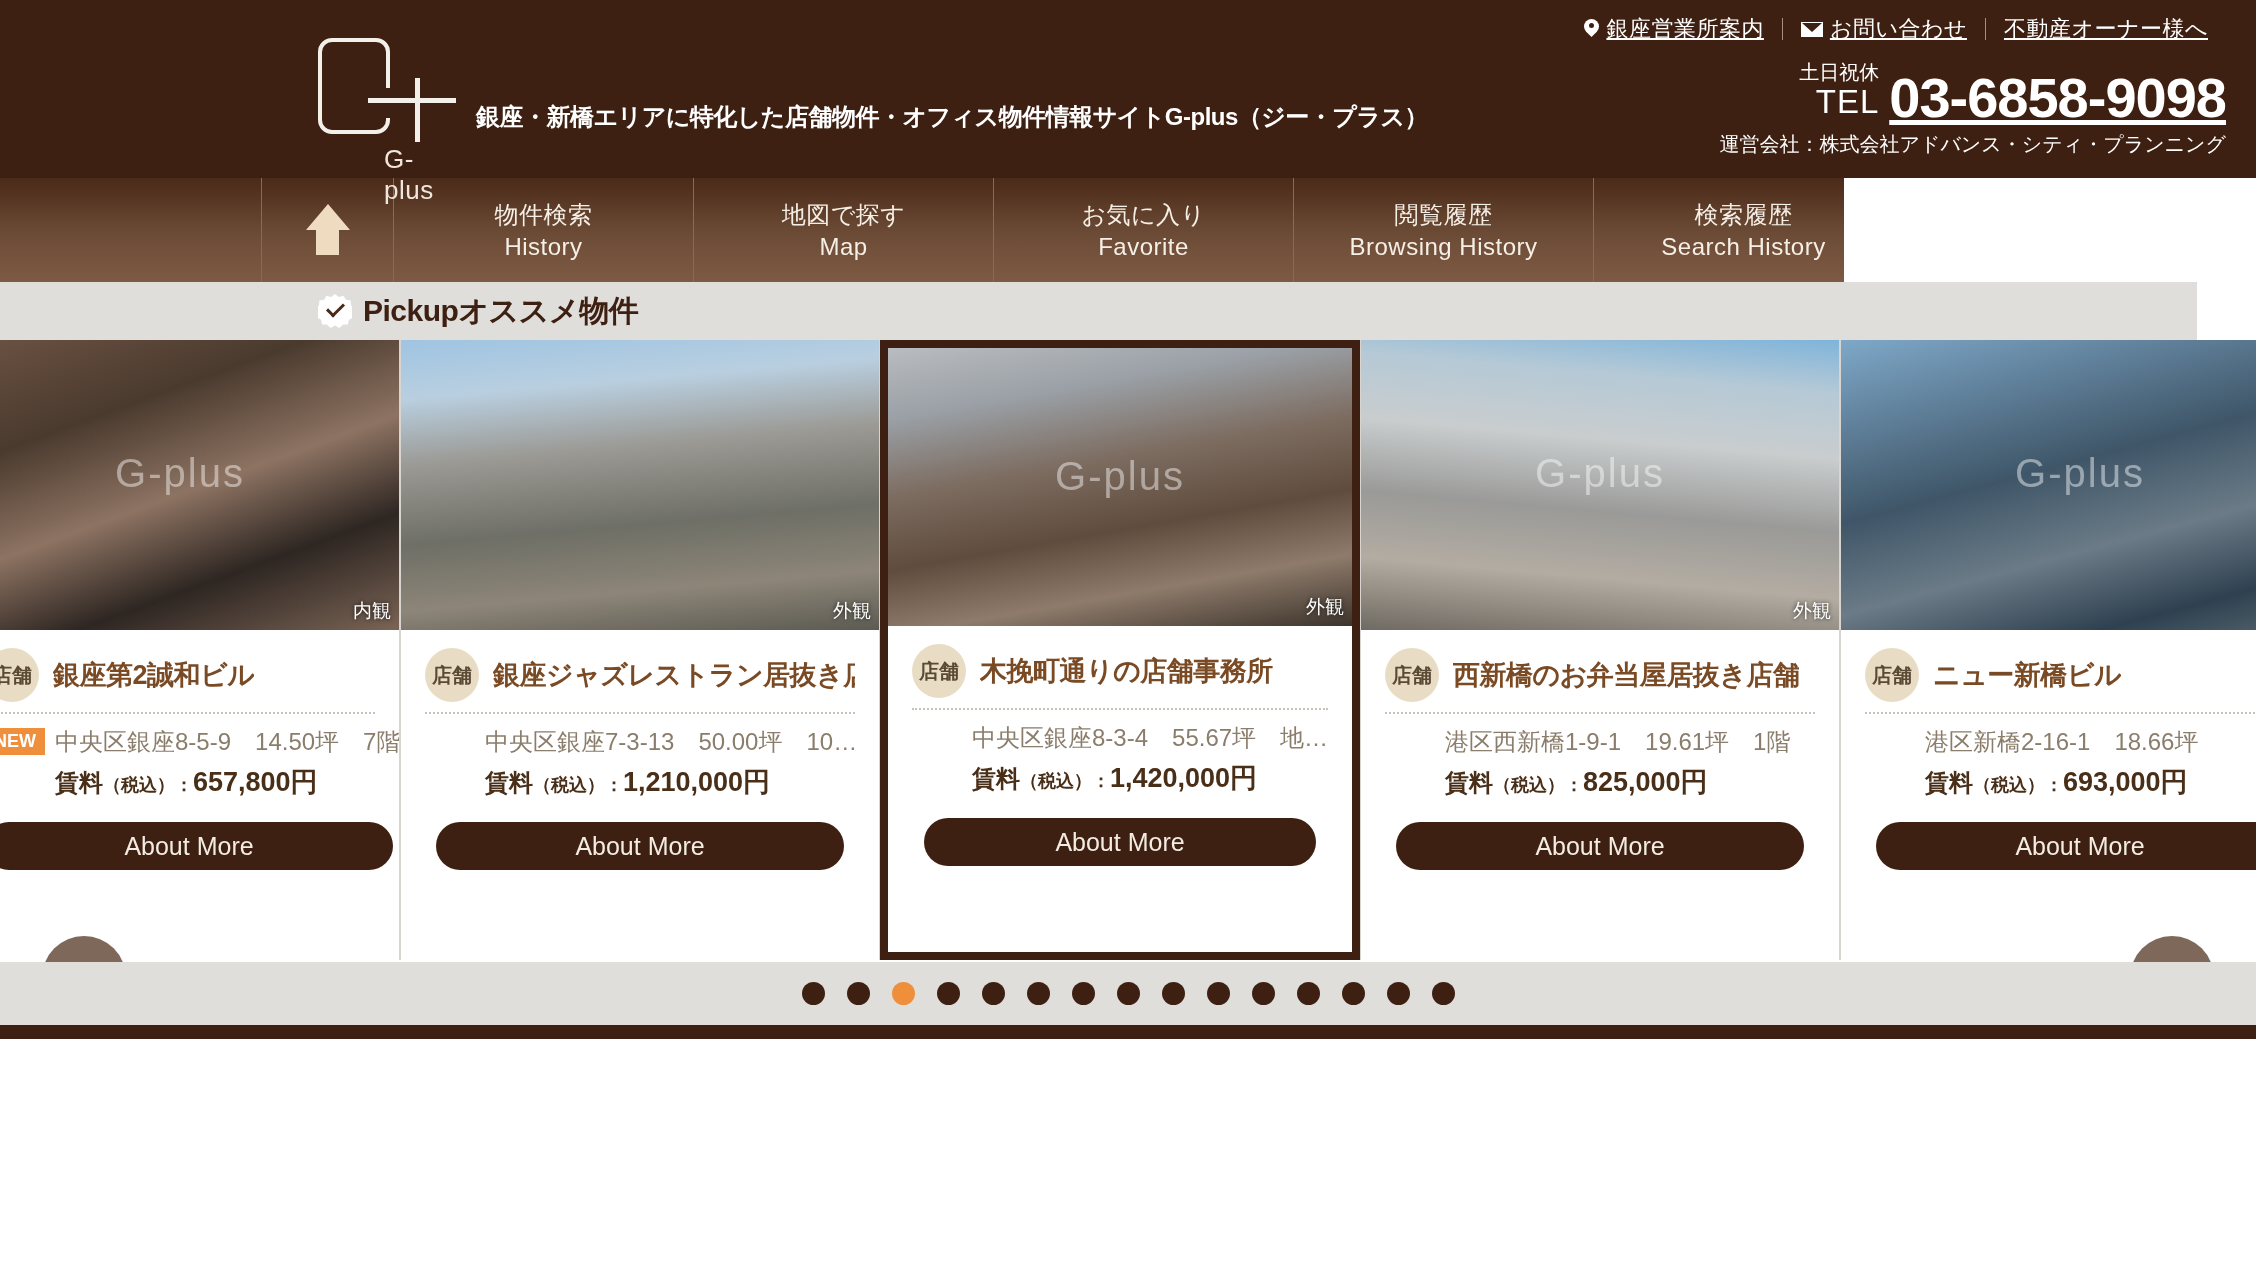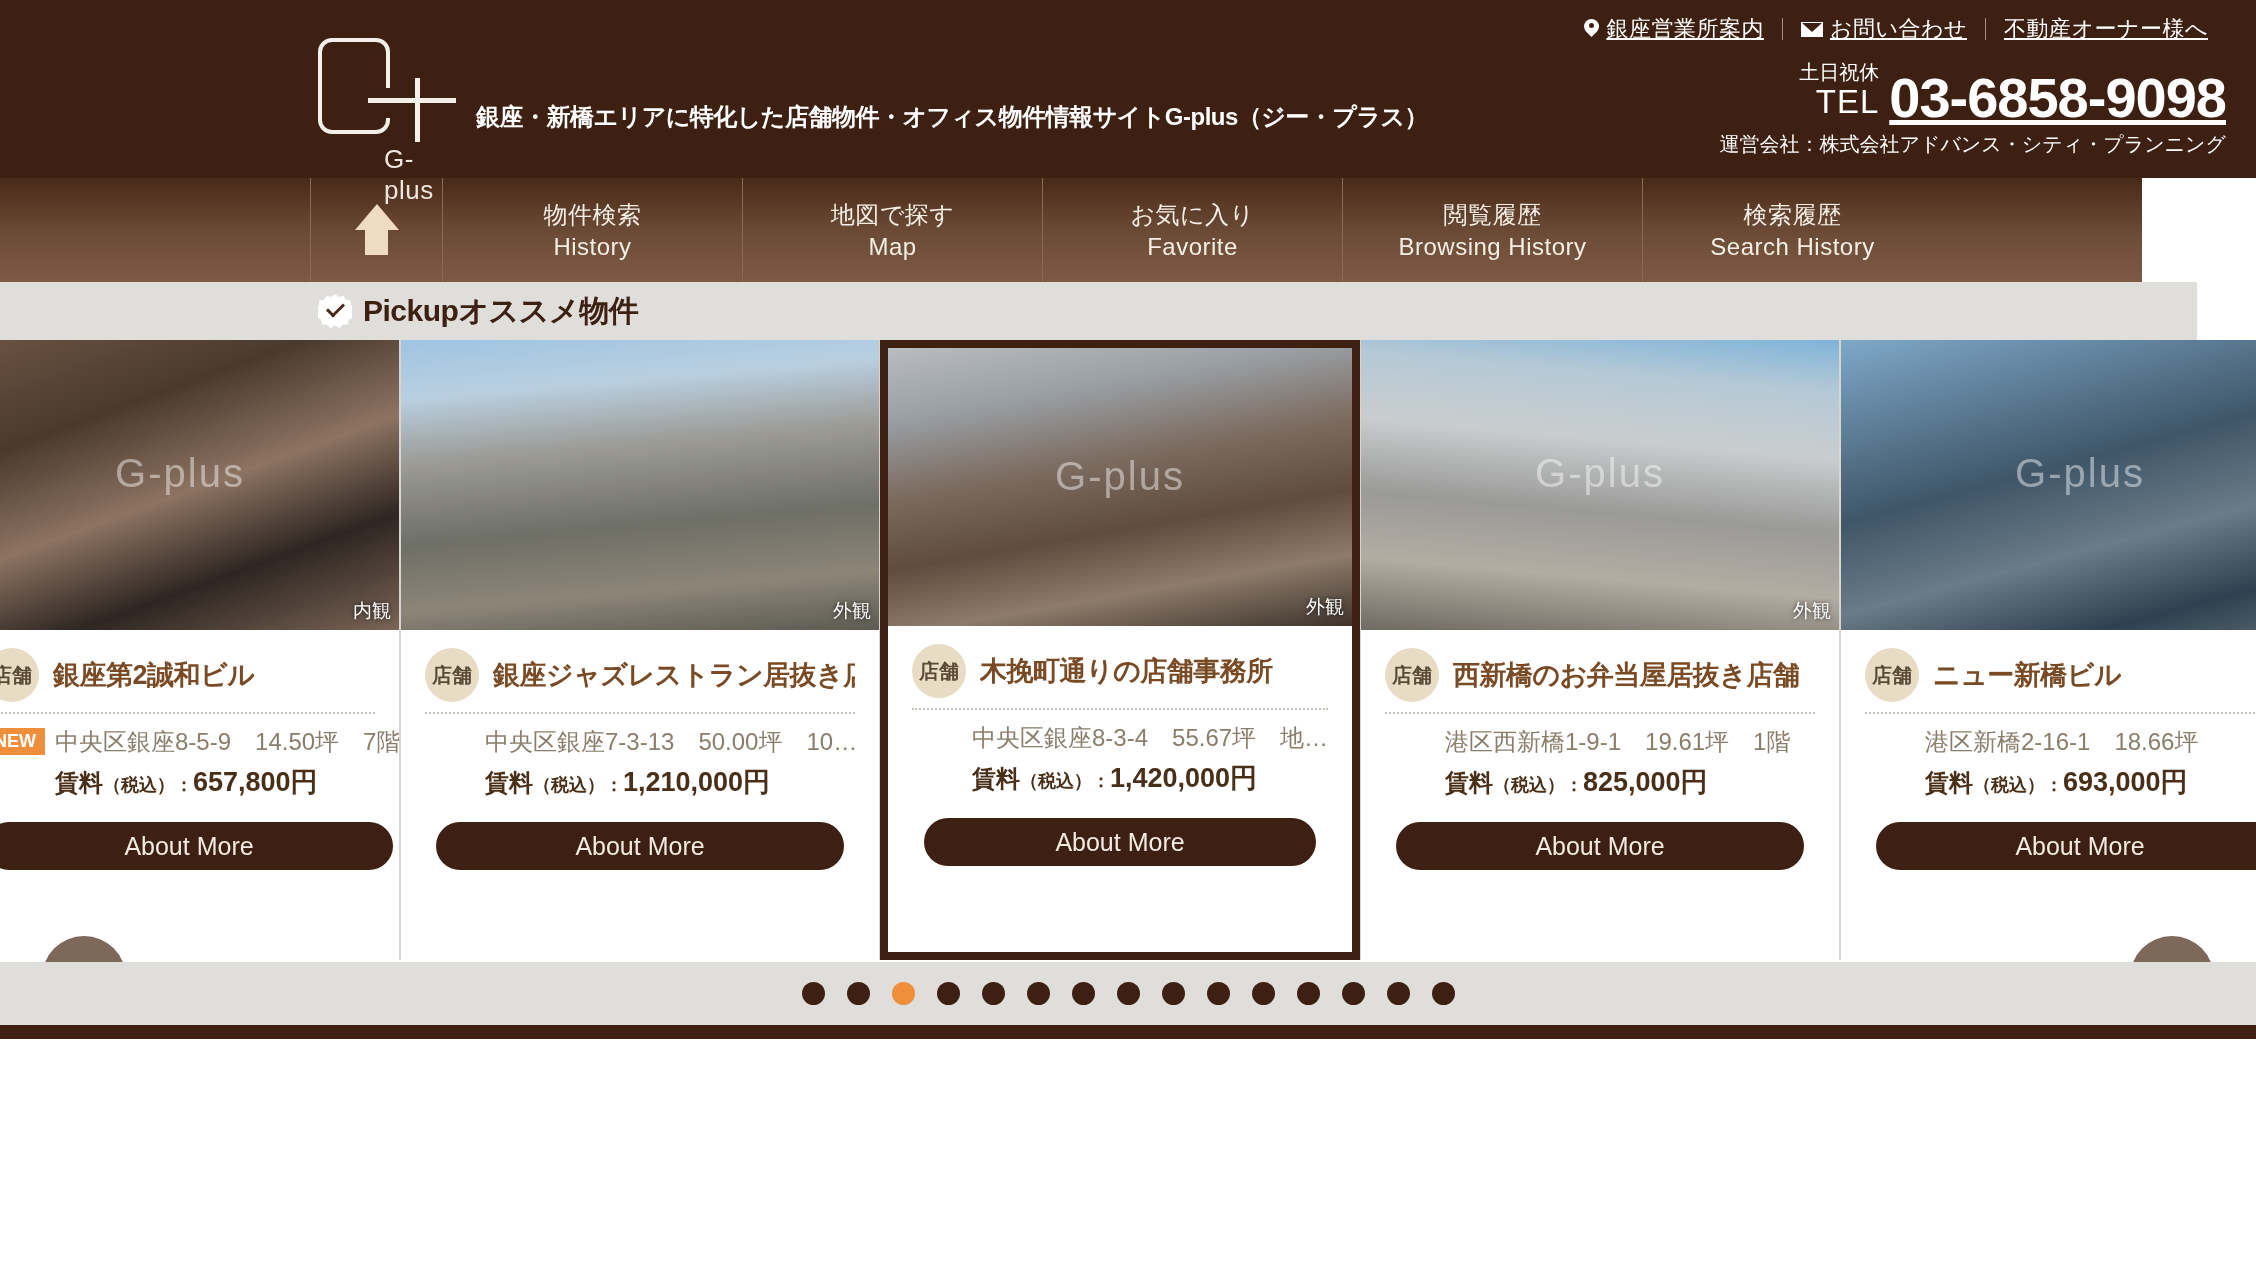--- a/index.html
+++ b/index.html
@@ -62,21 +62,21 @@
   .logo-plus-h { position:absolute; left:58px; top:62px; width:88px; height:5px; background:#f3efe9; }
   .logo-plus-v { position:absolute; left:105px; top:42px; width:5px; height:64px; background:#f3efe9; }
   .logo-word { position:absolute; left:74px; top:108px; font-size:26px; color:#efe7dd; letter-spacing:.5px; }
   .logo-tagline {
     font-size:24px; font-weight:700; color:#ffffff; white-space:nowrap;
     margin-left:16px; margin-bottom:8px; letter-spacing:-.5px;
   }
 
   
   .nav {
-    width:2142px; height:104px;
+    width:1844px; height:104px;
     background: linear-gradient(180deg,#4a2a18 0%,#6d4c37 55%,#7d5a43 100%);
     display:flex; align-items:stretch;justify-content:center;
   }
   .nav-spacer { flex: 0 0 310px; }
   .nav-item {
     flex: 0 0 300px;
     border-left:1px solid #8a6a53;
     display:flex; flex-direction:column; align-items:center; justify-content:center;
     color:#f6efe6; text-align:center; gap:2px;
   }

